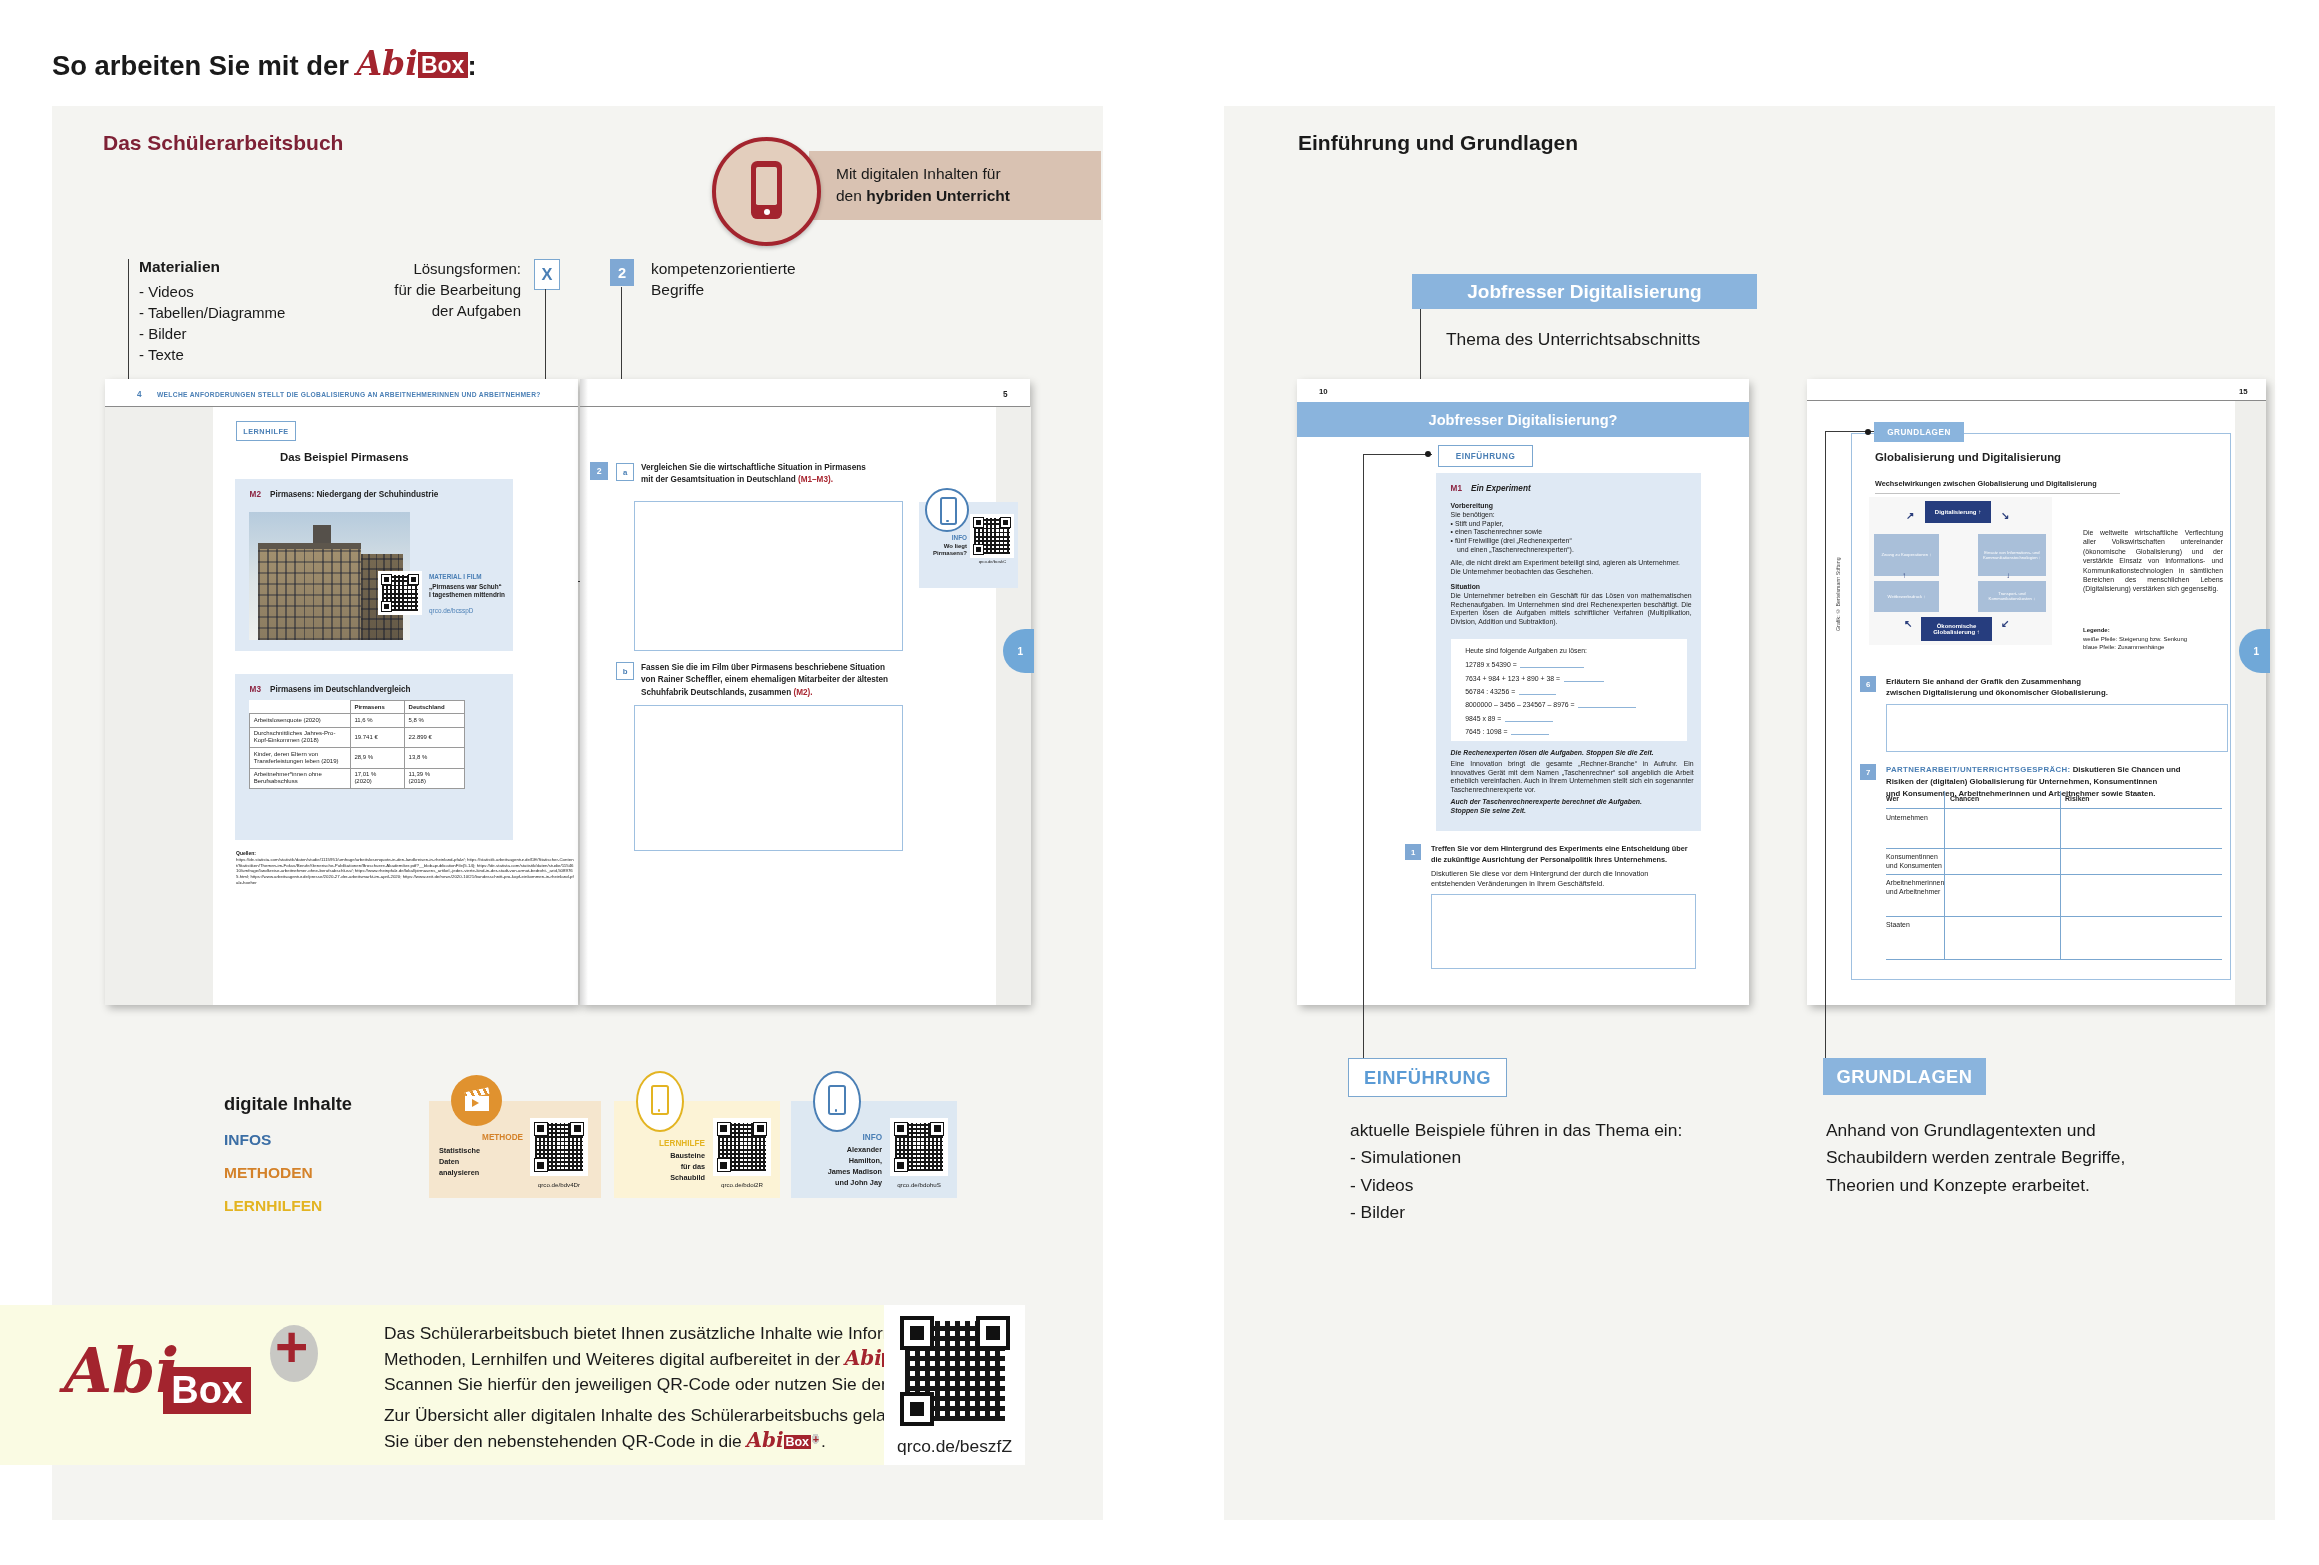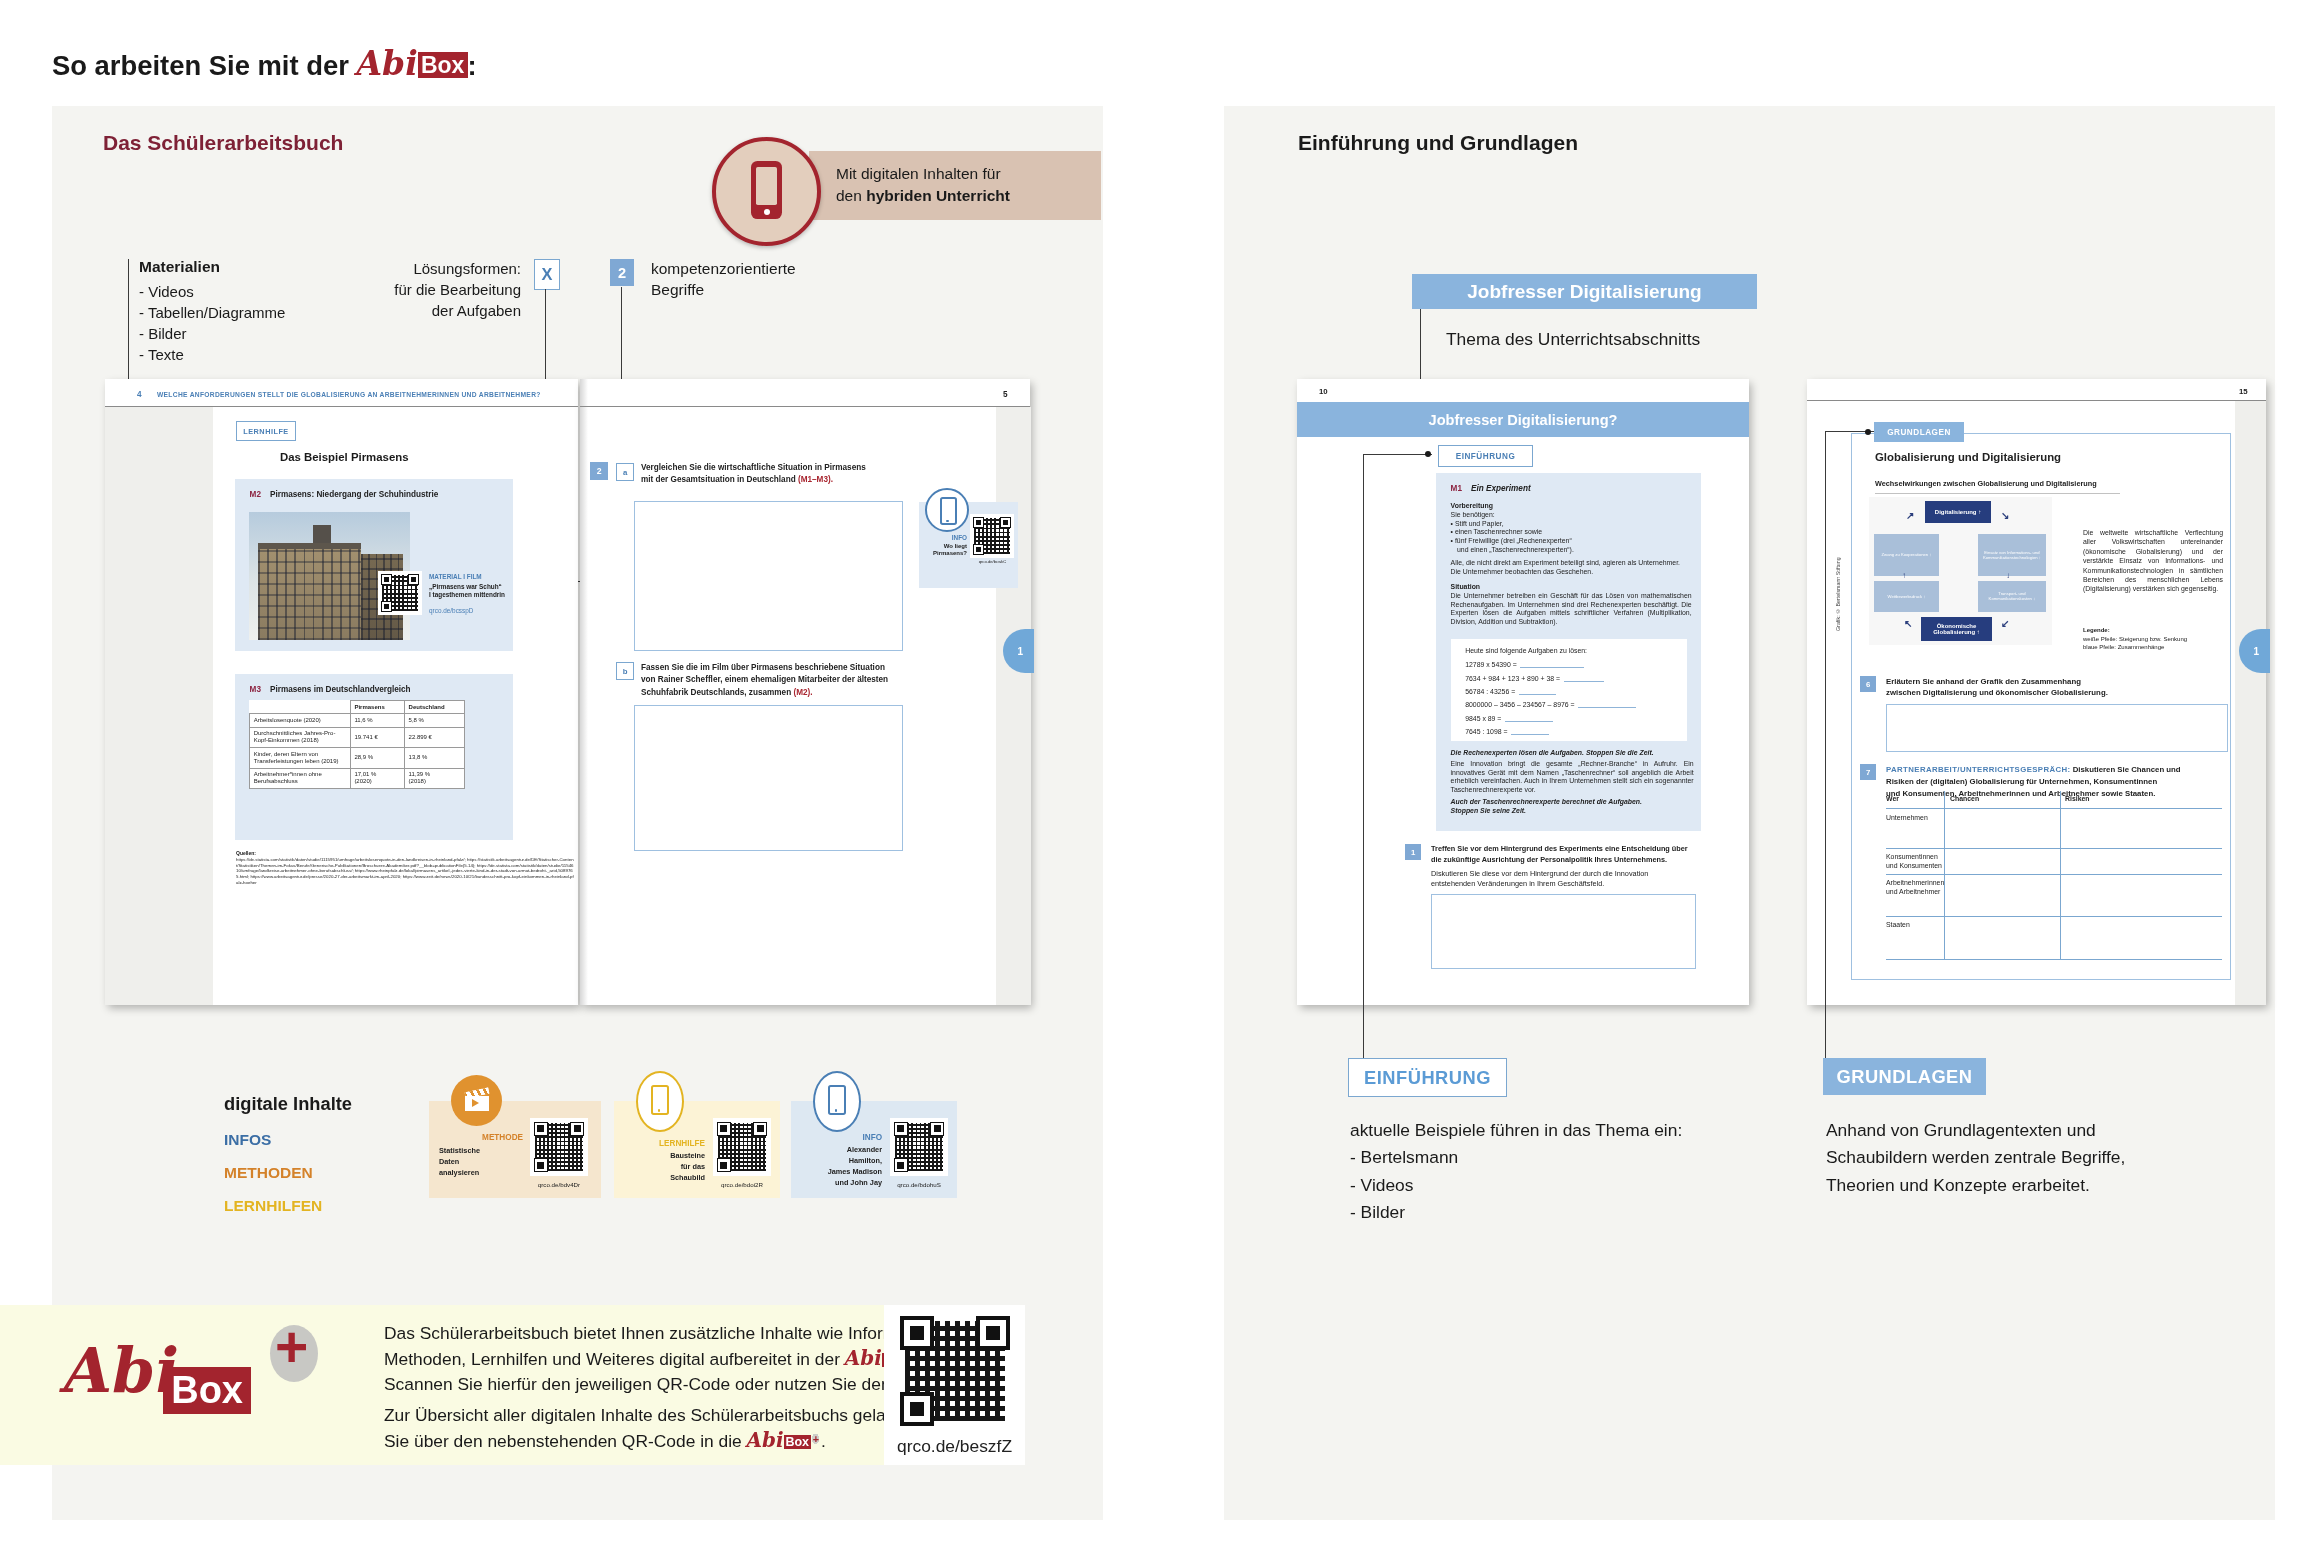--- a/index.html
+++ b/index.html
@@ -452,21 +452,21 @@
   <div class="abs" style="left:1886px;top:879px;font-size:6.9px;line-height:8.7px;color:#222;">
     <div>Arbeitnehmerinnen</div>
     <div>und Arbeitnehmer</div>
   </div>
   <div class="abs" style="left:1886px;top:921px;font-size:6.9px;color:#222;">Staaten</div>
   <div class="tab" style="left:2239px;top:629px;width:27.4px;height:44px;font-size:10px;padding-left:3.7px;">1</div>
 
   <div class="abs" style="left:1348px;top:1058px;width:157px;height:37px;background:#fff;border:1.8px solid #7ba7d0;color:#5b9bd5;font-weight:bold;font-size:18.3px;display:flex;align-items:center;justify-content:center;letter-spacing:0.5px;">EINFÜHRUNG</div>
   <div class="abs" style="left:1350px;top:1117px;font-size:17.4px;line-height:27.4px;">
     <div>aktuelle Beispiele führen in das Thema ein:</div>
-    <div>- Bertelsmann</div>
+    <div>- Simulationen</div>
     <div>- Videos</div>
     <div>- Bilder</div>
   </div>
 
   <div class="abs" style="left:1823px;top:1058px;width:163px;height:37px;background:#8ab4dd;color:#fff;font-weight:bold;font-size:18.3px;display:flex;align-items:center;justify-content:center;letter-spacing:0.5px;">GRUNDLAGEN</div>
   <div class="abs" style="left:1826px;top:1117px;font-size:17.4px;line-height:27.4px;">
     <div>Anhand von Grundlagentexten und</div>
     <div>Schaubildern werden zentrale Begriffe,</div>
     <div>Theorien und Konzepte erarbeitet.</div>
   </div>

